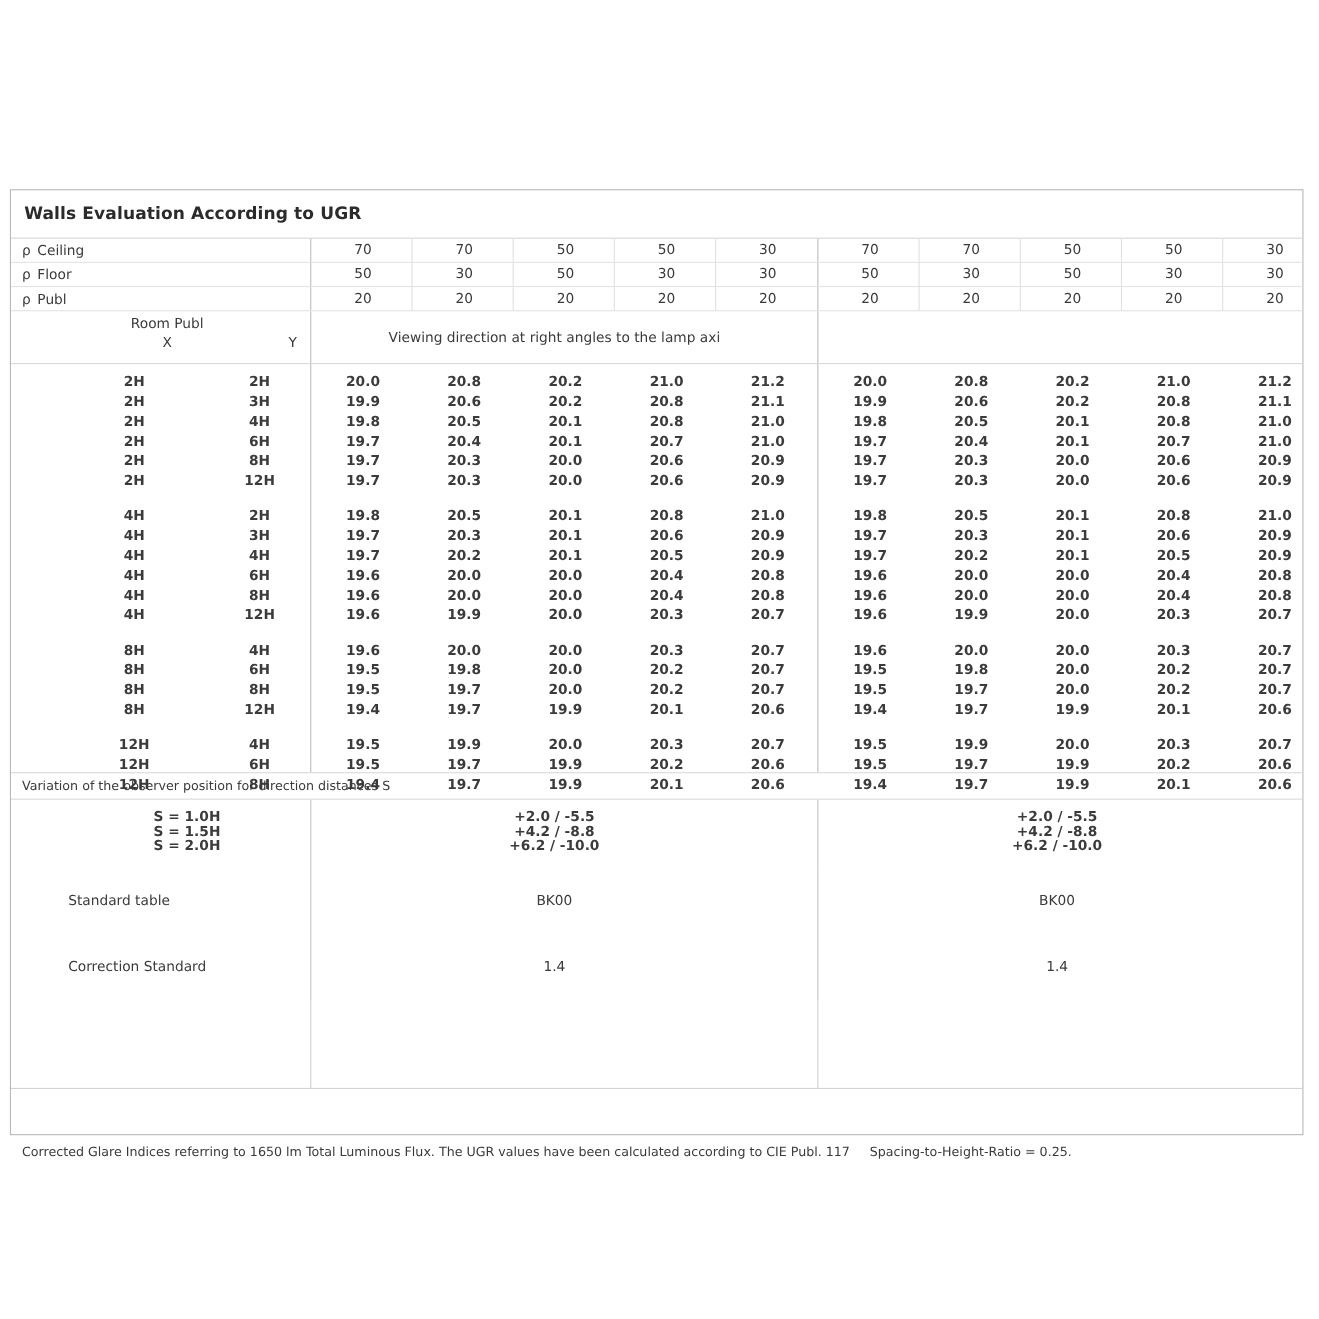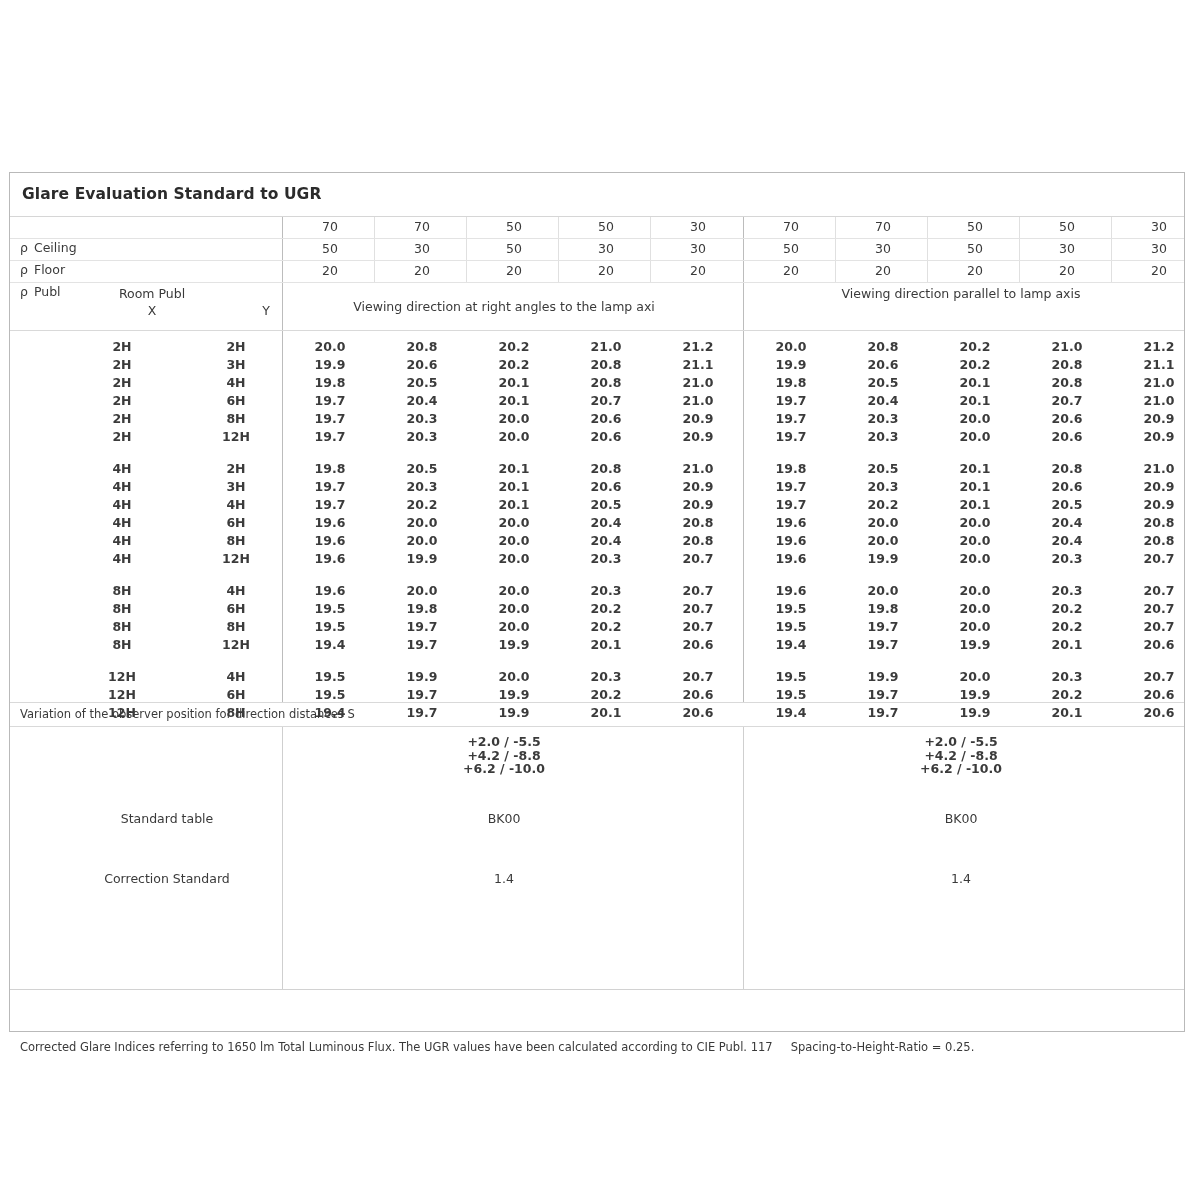--- a/index.html
+++ b/index.html
@@ -52,21 +52,20 @@
     border-bottom: 1px solid #e3e3e3;
     box-sizing: border-box;
   }
   .rho-label {
     position: absolute;
     left: 10px;
     top: 3px;
     font-size: 12.5px;
     color: #3a3a3a;
     white-space: nowrap;
-    margin-top: 20px;
   }
   .rho-label .rho-sym { margin-right: 6px; }
   .cell {
     position: absolute;
     top: 2px;
     width: 92px;
     text-align: center;
     font-size: 12.5px;
     color: #3a3a3a;
   }
@@ -208,21 +207,20 @@
 
   
   .stdrow {
     position: relative;
     height: 60px;
   }
   .std-label {
     position: absolute;
     left: 52px;
     width: 210px;
-    text-align: center;
     font-size: 12.5px;
     color: #3a3a3a;
   }
   .std-val {
     position: absolute;
     text-align: center;
     font-size: 12.5px;
     color: #3a3a3a;
   }
   .std-val.left  { left: 264px; width: 460px; }
@@ -255,21 +253,21 @@
     width: 1px;
     background: #cfcfcf;
   }
 </style>
 </head>
 <body>
 
 <div id="sheet">
 
   <div class="title-row">
-    <div class="title-text">Glare Evaluation Standard to UGR</div>
+    <div class="title-text">Walls Evaluation According to UGR</div>
   </div>
 
   <div id="rho-rows">
       <div class="rho-row">
         <div class="rho-label"><span class="rho-sym">ρ</span><span>Ceiling</span></div>
         <div class="vrule major" style="left: 272px;"></div>
         <div class="vrule" style="left: 364px;"></div>
         <div class="vrule" style="left: 456px;"></div>
         <div class="vrule" style="left: 548px;"></div>
         <div class="vrule" style="left: 640px;"></div>
@@ -337,21 +335,20 @@
       </div>
     </div>
 
   <div class="dirhead">
     <div class="vrule major" style="left:272px;"></div>
     <div class="vrule major" style="left:733px;"></div>
     <div class="roomsize-title">Room Publ</div>
     <div class="roomsize-x">X</div>
     <div class="roomsize-y">Y</div>
     <div class="dir-label left">Viewing direction at right angles to the lamp axi</div>
-    <div class="dir-label right">Viewing direction parallel to lamp axis</div>
   </div>
 
   <div class="databody" id="databody">
     <div class="vrule major" style="left:272px;"></div>
     <div class="vrule major" style="left:733px;"></div>
   <div class="drow" style="top: 8px;">
         <div class="dx">2H</div>
         <div class="dy">2H</div>
         <div class="dv" style="left: 274px;">20.0</div>
         <div class="dv" style="left: 366px;">20.8</div>
@@ -618,20 +615,21 @@
       </div>
     </div>
 
   <div class="varnote">
     <div class="varnote-text">Variation of the observer position for direction distances S</div>
   </div>
 
   <div class="sblock">
     <div class="vrule" style="left:272px;"></div>
     <div class="vrule" style="left:733px;"></div>
+    <div class="s-labels">S = 1.0H<br>S = 1.5H<br>S = 2.0H</div>
     <div class="s-vals left">+2.0 / -5.5<br>+4.2 / -8.8<br>+6.2 / -10.0</div>
     <div class="s-vals right">+2.0 / -5.5<br>+4.2 / -8.8<br>+6.2 / -10.0</div>
   </div>
 
   <div class="stdrow" style="height:62px;">
     <div class="vrule" style="left:272px;"></div>
     <div class="vrule" style="left:733px;"></div>
     <div class="std-label" style="top:24px;">Standard table</div>
     <div class="std-val left" style="top:24px;">BK00</div>
     <div class="std-val right" style="top:24px;">BK00</div>

